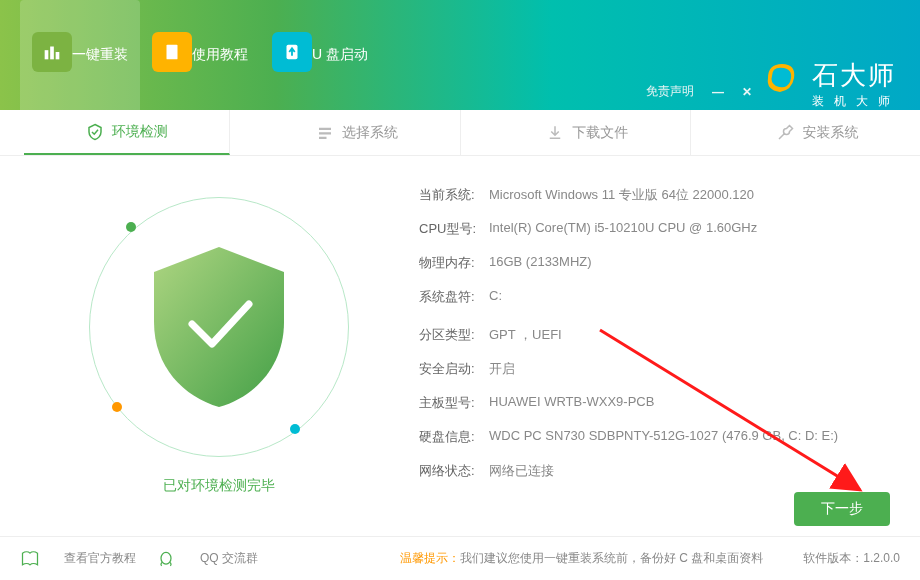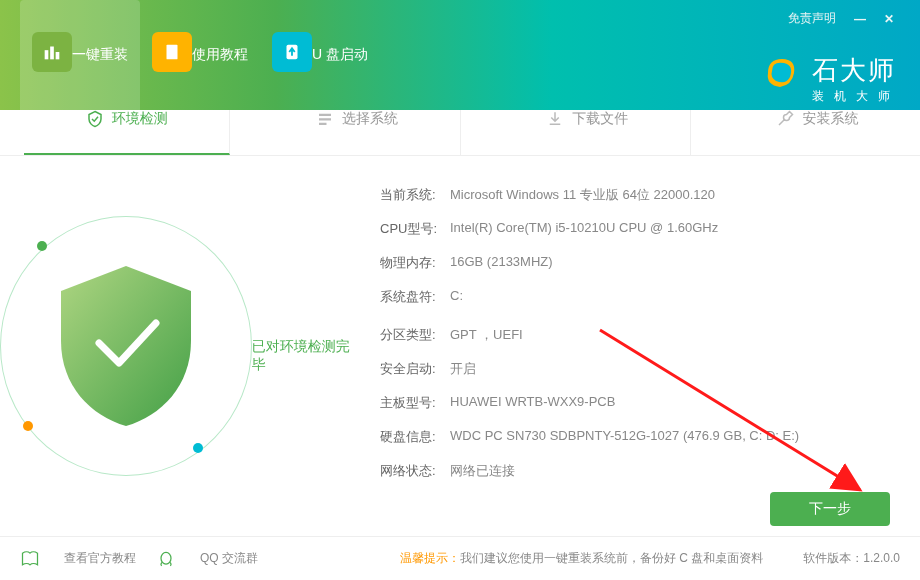--- a/index.html
+++ b/index.html
@@ -31,53 +31,55 @@
 }
 .header-tab.active .icon-box { background: #7cb342; }
 .header-tab .lbl { font-size: 14px; }
 
 .header-right {
   position: absolute;
   right: 20px;
   top: 0;
   height: 100%;
   display: flex;
-  flex-direction: column;
+  flex-direction: row;
   align-items: flex-end;
 }
 .window-controls { display: flex; gap: 18px; padding: 10px 6px; align-items: center; }
 .window-controls span { color: #e8f5f5; font-size: 12px; cursor: pointer; }
 .brand { display: flex; align-items: center; gap: 10px; margin-top: 4px; }
 .brand-text { color: #fff; }
 .brand-text .big { font-size: 26px; font-weight: normal; letter-spacing: 2px; margin-top: 12px; }
 .brand-text .small { font-size: 12px; letter-spacing: 10px; }
 
 .step-bar { height: 46px; display: flex; border-bottom: 1px solid #eee; }
 .step {
   flex: 1;
   display: flex;
+  align-items: center;
   justify-content: center;
   gap: 8px;
   font-size: 14px;
   color: #999;
   border-right: 1px solid #eee;
   margin-left: 24px;
 }
 .step:last-child { border-right: none; }
 .step.active { color: #4caf50; border-bottom: 2px solid #4caf50; }
 .step .step-icon { width: 18px; height: 18px; }
 
 .content { display: flex; height: 380px; }
 .shield-panel {
   width: 360px;
   position: relative;
   display: flex;
-  flex-direction: row;
+  flex-direction: column;
   align-items: center;
   justify-content: center;
+  margin-left: 39px;
 }
 .orbit {
   width: 260px; height: 260px;
   border: 1px solid #b8e8c8;
   border-radius: 50%;
   position: relative;
   display: flex; align-items: center; justify-content: center;
 }
 .dot { width: 10px; height: 10px; border-radius: 50%; position: absolute; }
 .dot.green { background: #4caf50; top: 24px; left: 36px; }
@@ -88,21 +90,21 @@
 .info-panel { flex: 1; padding: 30px 20px 10px 20px; position: relative; }
 .info-row { display: flex; font-size: 13px; margin-bottom: 16px; color: #666; }
 .info-row.sep { margin-top: 20px; }
 .info-label { width: 70px; color: #666; }
 .info-value { color: #888; }
 
 .next-btn {
   position: absolute;
   right: 30px;
   bottom: 10px;
-  width: 120px;
+  width: 96px;
   height: 34px;
   background: #4caf50;
   color: #fff;
   border: none;
   border-radius: 4px;
   font-size: 14px;
   cursor: pointer;
 }
 
 .footer {

